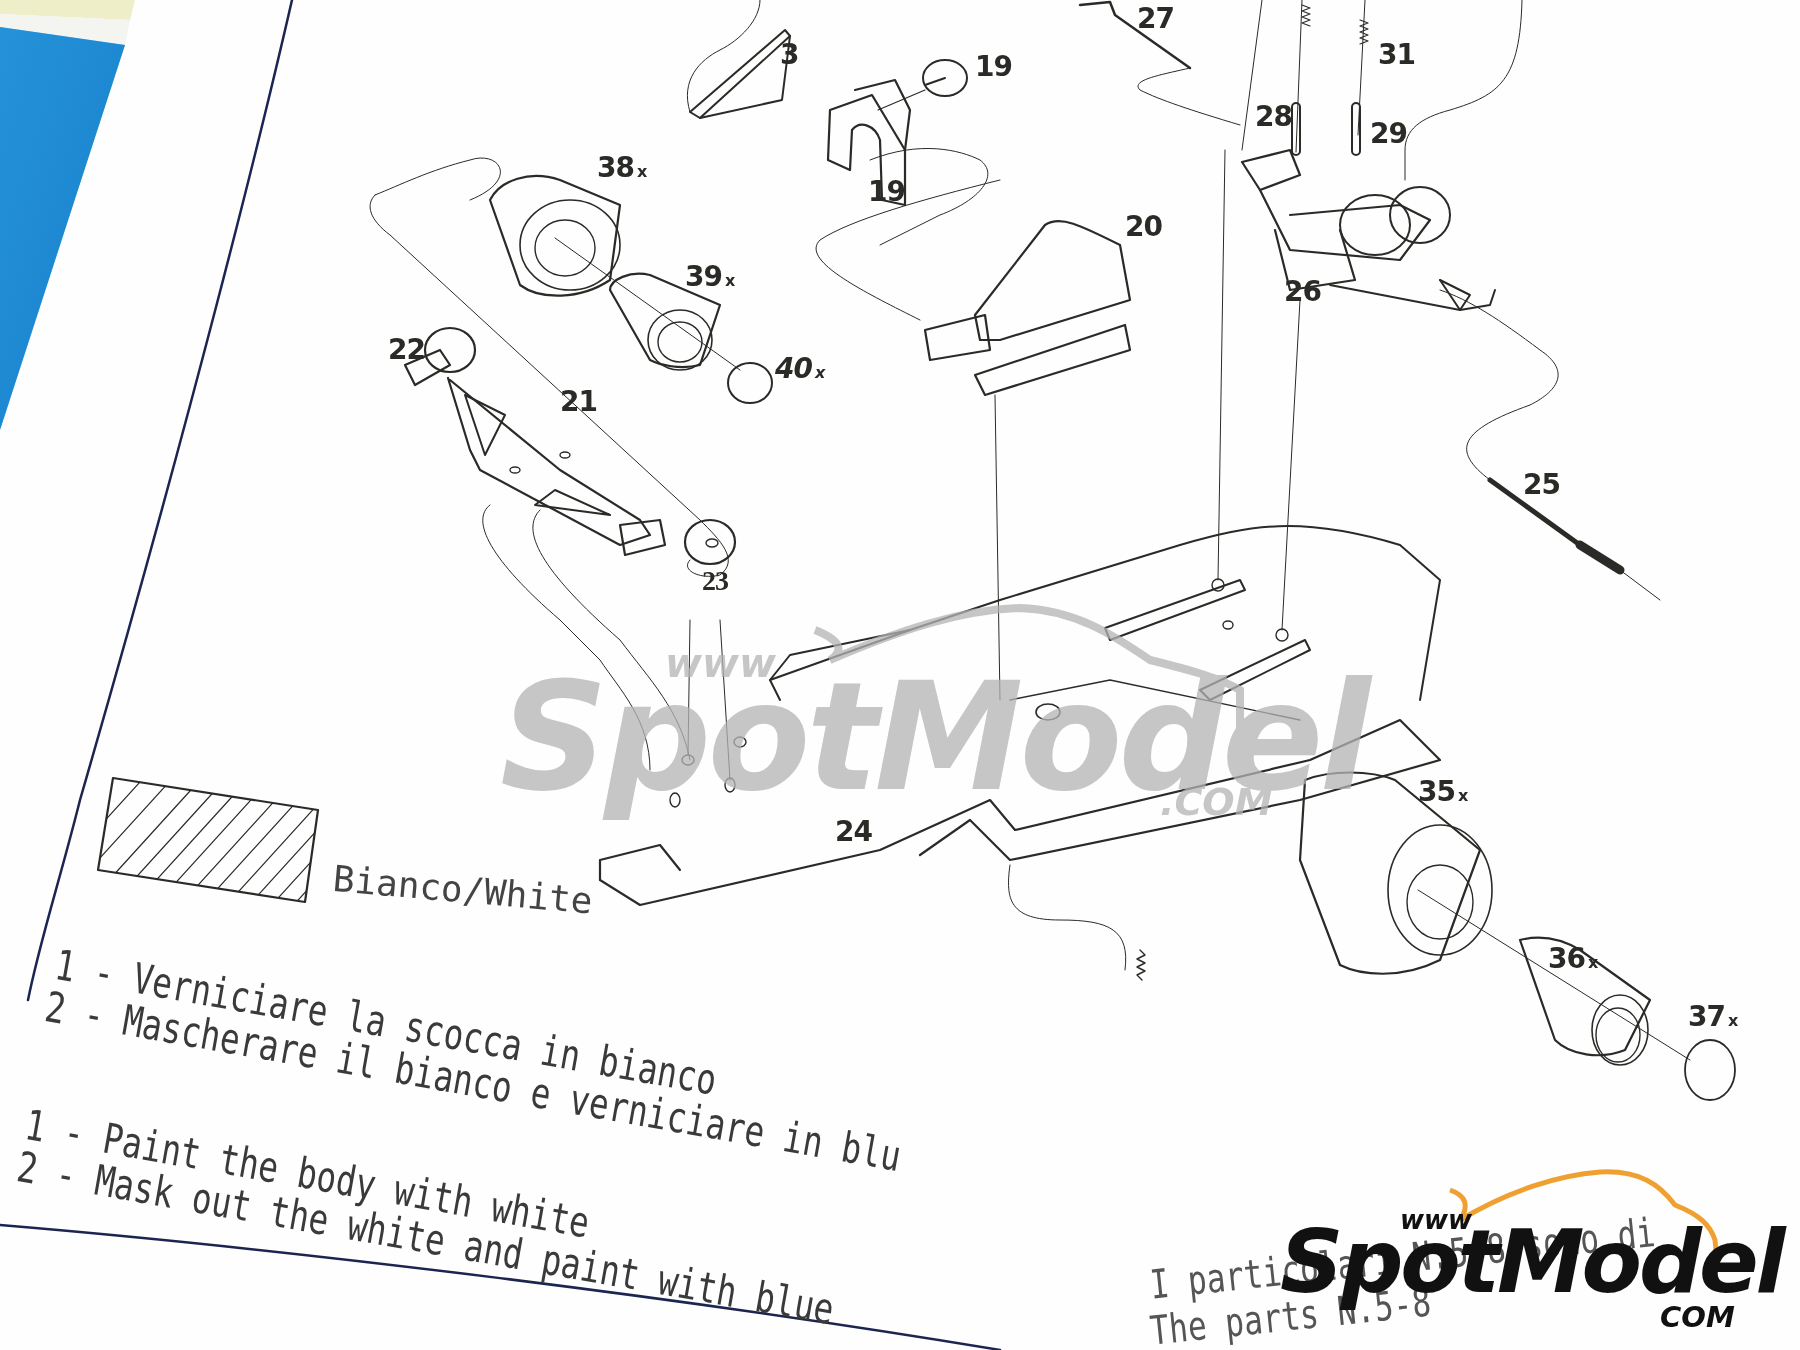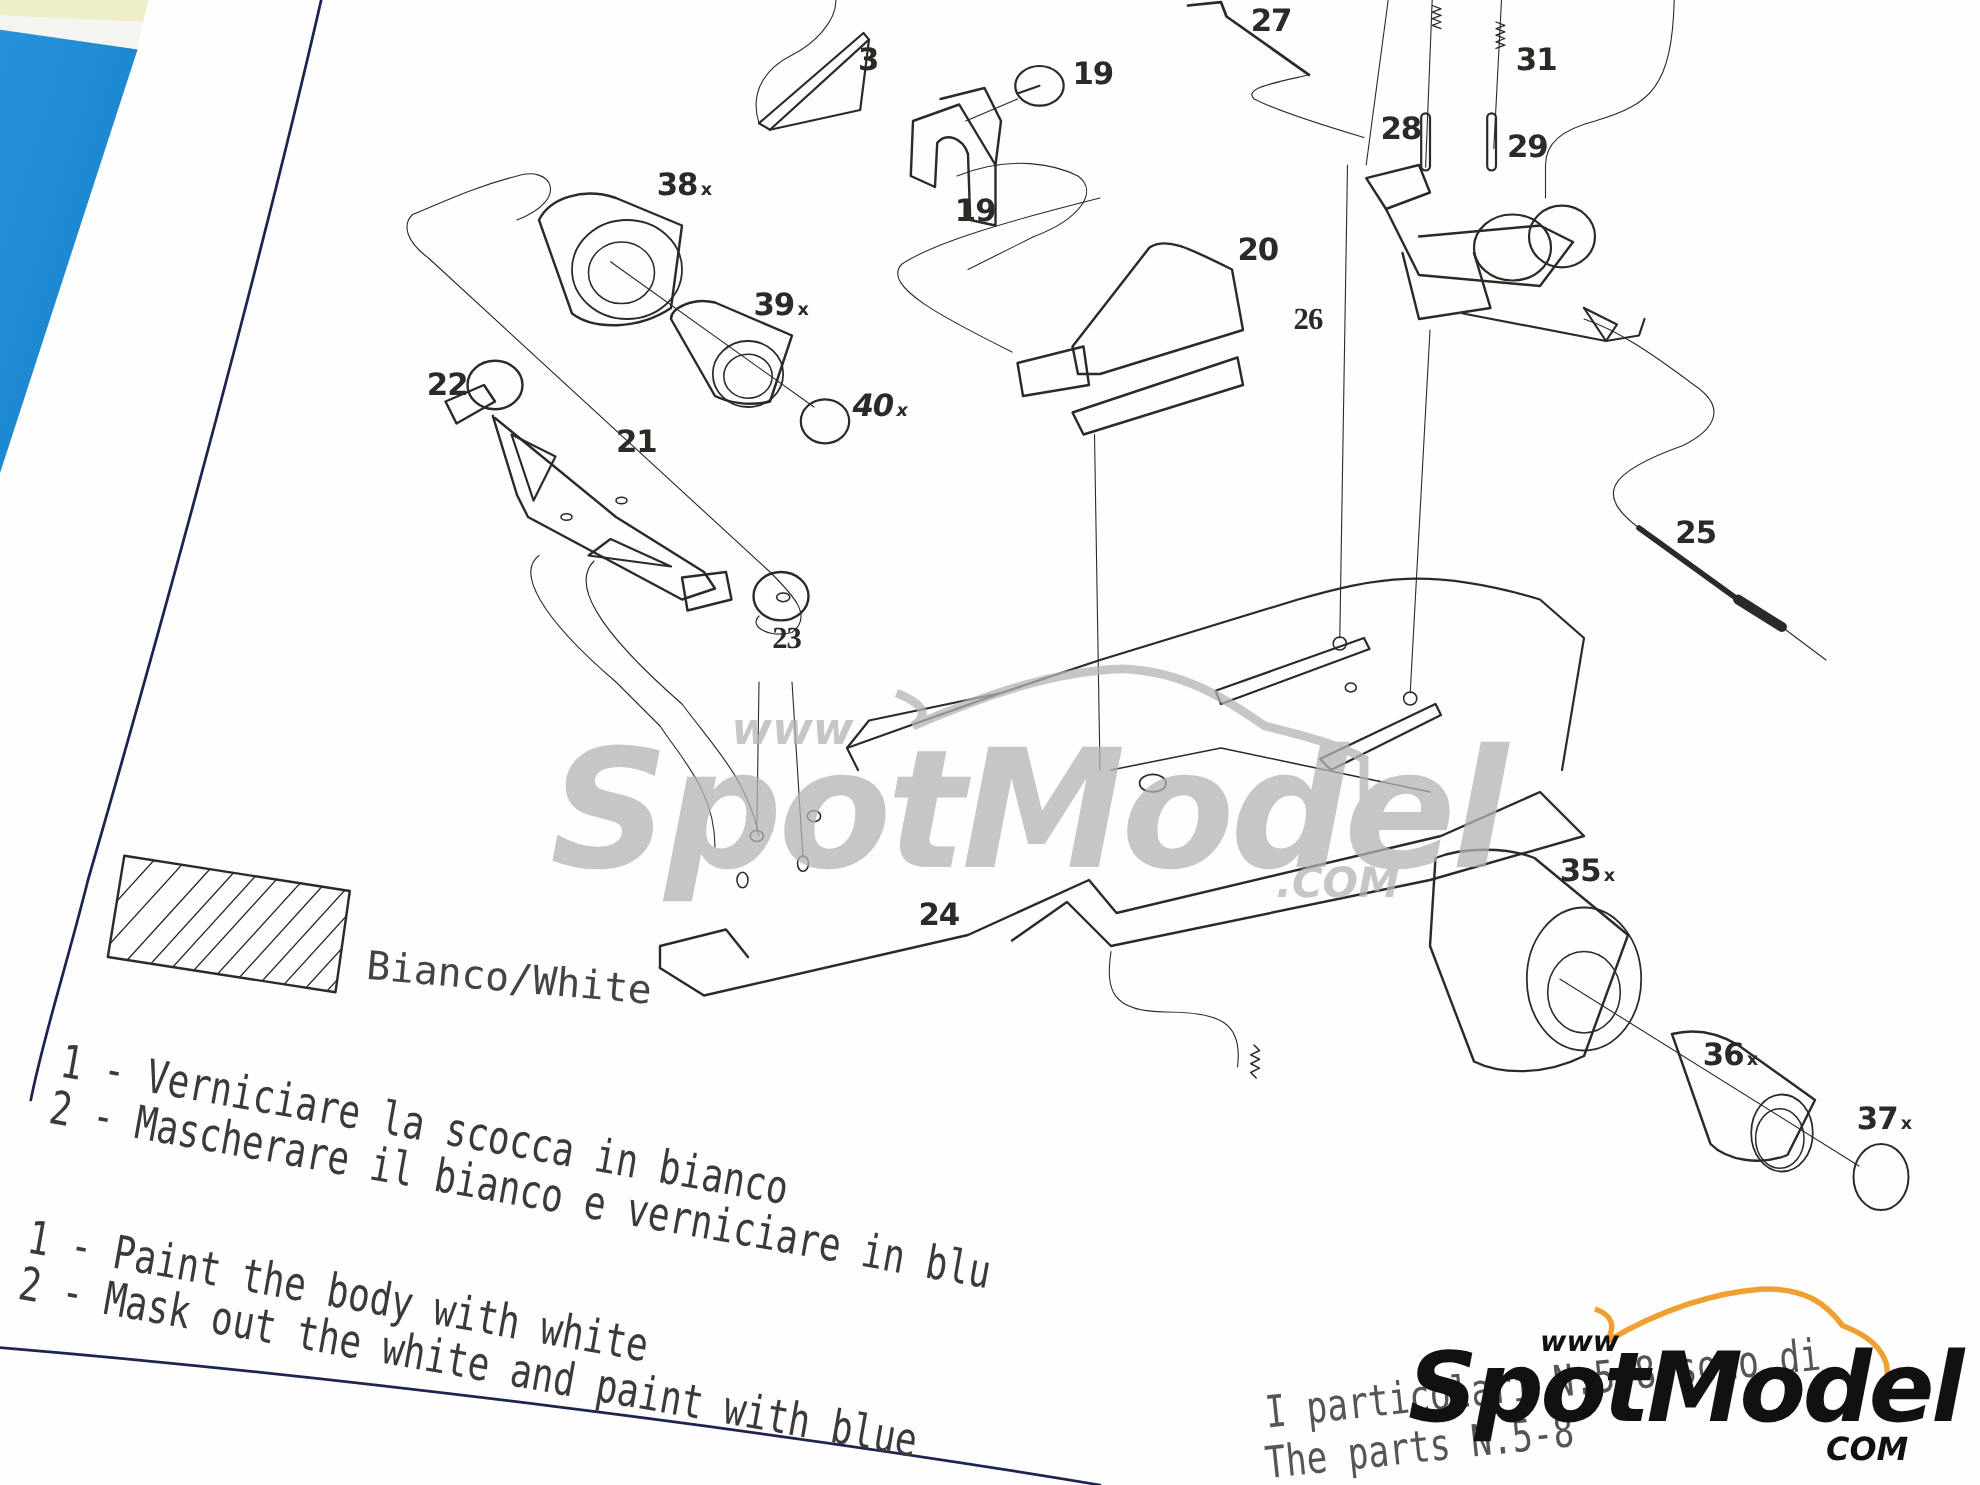--- a/index.html
+++ b/index.html
@@ -182,21 +182,21 @@
 
 <div class="label" style="left:780px;top:38px;"><span>3</span></div>
 <div class="label" style="left:975px;top:50px;"><span>19</span></div>
 <div class="label" style="left:868px;top:175px;"><span>19</span></div>
 <div class="label" style="left:1125px;top:210px;"><span>20</span></div>
 <div class="label" style="left:560px;top:385px;"><span>21</span></div>
 <div class="label" style="left:388px;top:333px;"><span>22</span></div>
 <div class="label" style="left:702px;top:565px;font-family:Liberation Serif, serif;"><span>23</span></div>
 <div class="label" style="left:835px;top:815px;"><span>24</span></div>
 <div class="label" style="left:1523px;top:468px;"><span>25</span></div>
-<div class="label" style="left:1176px;top:275px;font-family:Liberation Serif, serif;"><span>26</span></div>
+<div class="label" style="left:1284px;top:275px;"><span>26</span></div>
 <div class="label" style="left:1137px;top:2px;"><span>27</span></div>
 <div class="label" style="left:1255px;top:100px;"><span>28</span></div>
 <div class="label" style="left:1370px;top:117px;"><span>29</span></div>
 <div class="label" style="left:1378px;top:38px;"><span>31</span></div>
 <div class="label" style="left:1418px;top:775px;"><span>35</span><span class="x">x</span></div>
 <div class="label" style="left:1548px;top:942px;"><span>36</span><span class="x">x</span></div>
 <div class="label" style="left:1688px;top:1000px;"><span>37</span><span class="x">x</span></div>
 <div class="label" style="left:597px;top:151px;"><span>38</span><span class="x">x</span></div>
 <div class="label" style="left:685px;top:260px;"><span>39</span><span class="x">x</span></div>
 <div class="label" style="left:775px;top:352px;font-style:italic;"><span>40</span><span class="x">x</span></div>

